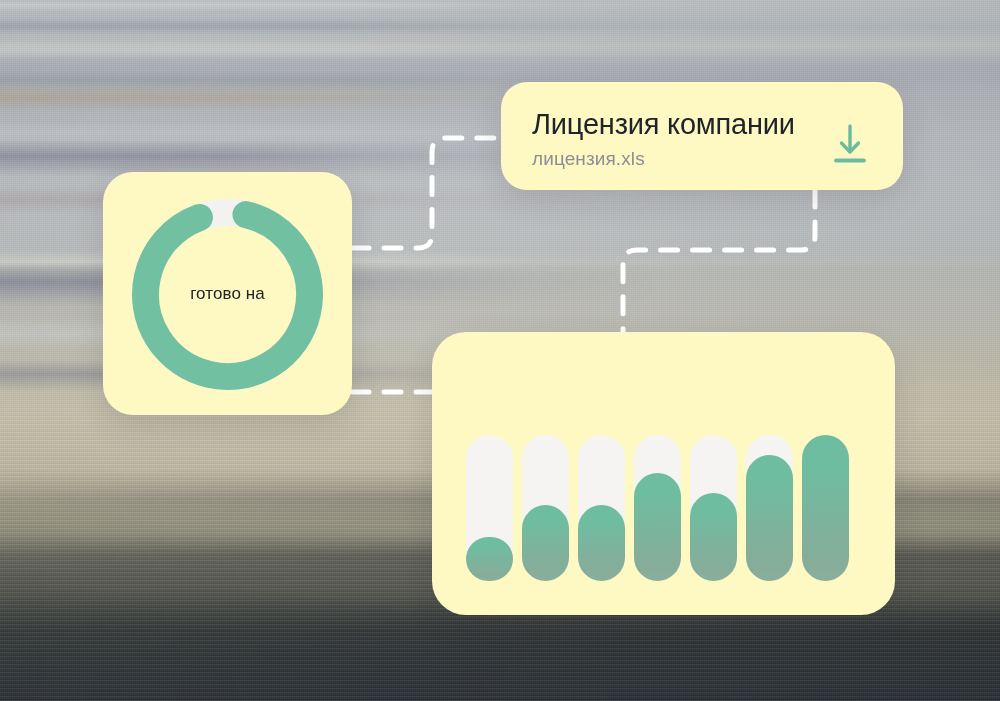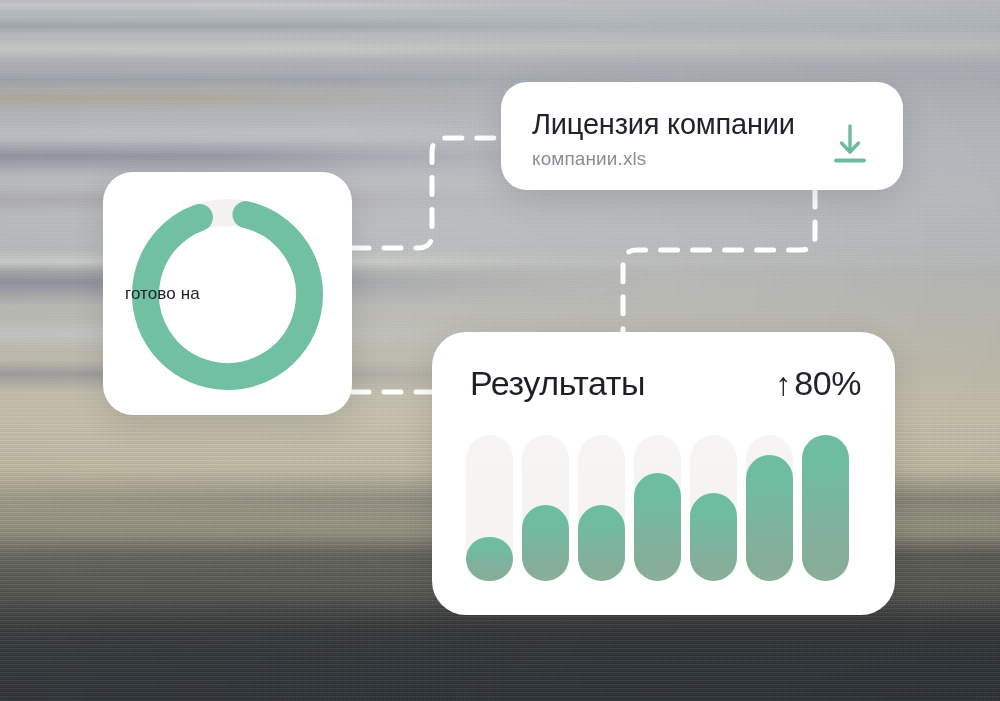--- a/index.html
+++ b/index.html
@@ -108,32 +108,32 @@
   .bg-vignette {
     background:radial-gradient(140% 110% at 42% 38%, rgba(255,255,255,0.10) 0%, rgba(255,255,255,0) 45%, rgba(0,0,0,0.10) 100%);
   }
 
   
   #connectors { position:absolute; inset:0; }
 
   
   .card {
     position:absolute;
-    background:#ffffff;
+    background:#fef9c3;
     box-shadow:0 10px 30px rgba(40,46,52,0.14);
   }
 
   #donut-card {
     left:103px; top:172px; width:249px; height:243px;
     border-radius:30px;
   }
   #donut-wrap { position:absolute; left:22px; top:20px; width:205px; height:205px; }
   .donut-center {
     position:absolute; left:0; top:0; width:100%; height:100%;
-    display:flex; flex-direction:column; justify-content:center;
+    display:flex; flex-direction:column; align-items:center; justify-content:center;
   }
   #donut-caption {
     font-size:17px; color:#20242a; letter-spacing:0.1px; margin-bottom:2px;
   }
   #donut-value {
     font-size:37px; font-weight:400; color:#15181c; letter-spacing:-0.3px;
   }
 
   #license-card {
     left:501px; top:82px; width:402px; height:108px;
@@ -213,61 +213,54 @@
       <circle id="donut-arc" cx="102.5" cy="102.5" r="82" fill="none" stroke="#72c0a2" stroke-width="27" stroke-linecap="round" stroke-dasharray="467.2 48.1" transform="rotate(-77 102.5 102.5)"></circle>
     </svg>
     <div class="donut-center">
       <div id="donut-caption">готово на</div>
     </div>
   </div>
 </div>
 
 <div class="card" id="license-card">
   <div id="license-title">Лицензия компании</div>
-  <div id="license-file">компании.xls</div>
+  <div id="license-file">лицензия.xls</div>
   <div id="download-icon-wrap">
     <svg width="46" height="46" viewBox="0 0 46 46">
       <line x1="23" y1="4" x2="23" y2="29" stroke="#6cbb9e" stroke-width="3.4" stroke-linecap="round"></line>
       <polyline points="14.5,21 23,30 31.5,21" fill="none" stroke="#6cbb9e" stroke-width="3.4" stroke-linecap="round" stroke-linejoin="round"></polyline>
       <line x1="9" y1="38.5" x2="37" y2="38.5" stroke="#6cbb9e" stroke-width="3.8" stroke-linecap="round"></line>
     </svg>
   </div>
 </div>
 
 <div class="card" id="results-card">
-  <div id="results-header">
-    <div id="results-title">Результаты</div>
-    <div id="results-delta">
-      <span class="arrow-up">↑</span>
-      <span>80%</span>
+  <div id="bars">
+      <div class="bar-slot">
+        <div class="bar-track"></div>
+        <div class="bar-fill" style="height: 30%;"></div>
+      </div>
+      <div class="bar-slot">
+        <div class="bar-track"></div>
+        <div class="bar-fill" style="height: 52%;"></div>
+      </div>
+      <div class="bar-slot">
+        <div class="bar-track"></div>
+        <div class="bar-fill" style="height: 52%;"></div>
+      </div>
+      <div class="bar-slot">
+        <div class="bar-track"></div>
+        <div class="bar-fill" style="height: 74%;"></div>
+      </div>
+      <div class="bar-slot">
+        <div class="bar-track"></div>
+        <div class="bar-fill" style="height: 60%;"></div>
+      </div>
+      <div class="bar-slot">
+        <div class="bar-track"></div>
+        <div class="bar-fill" style="height: 86%;"></div>
+      </div>
+      <div class="bar-slot">
+        <div class="bar-track"></div>
+        <div class="bar-fill" style="height: 100%;"></div>
+      </div>
     </div>
-  </div>
-  <div id="bars">
-      <div class="bar-slot">
-        <div class="bar-track"></div>
-        <div class="bar-fill" style="height: 30%;"></div>
-      </div>
-      <div class="bar-slot">
-        <div class="bar-track"></div>
-        <div class="bar-fill" style="height: 52%;"></div>
-      </div>
-      <div class="bar-slot">
-        <div class="bar-track"></div>
-        <div class="bar-fill" style="height: 52%;"></div>
-      </div>
-      <div class="bar-slot">
-        <div class="bar-track"></div>
-        <div class="bar-fill" style="height: 74%;"></div>
-      </div>
-      <div class="bar-slot">
-        <div class="bar-track"></div>
-        <div class="bar-fill" style="height: 60%;"></div>
-      </div>
-      <div class="bar-slot">
-        <div class="bar-track"></div>
-        <div class="bar-fill" style="height: 86%;"></div>
-      </div>
-      <div class="bar-slot">
-        <div class="bar-track"></div>
-        <div class="bar-fill" style="height: 100%;"></div>
-      </div>
-    </div>
 </div>
 
 </body></html>

